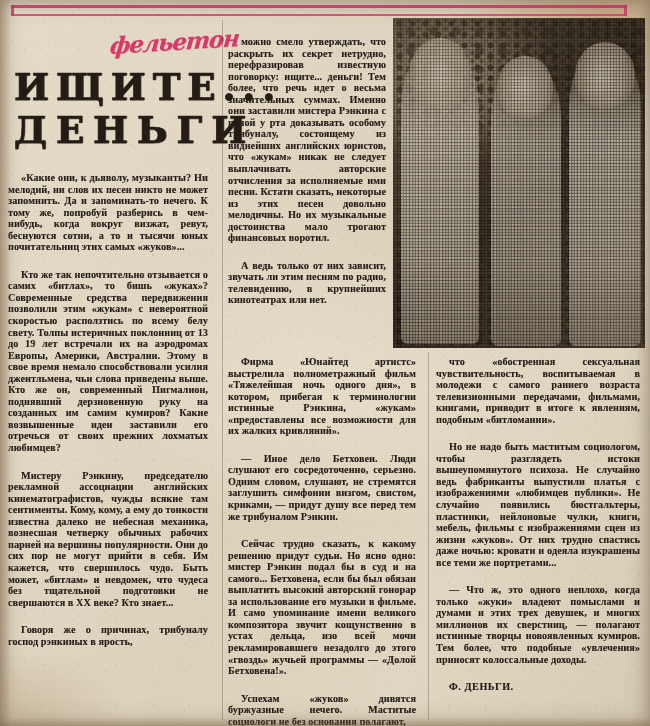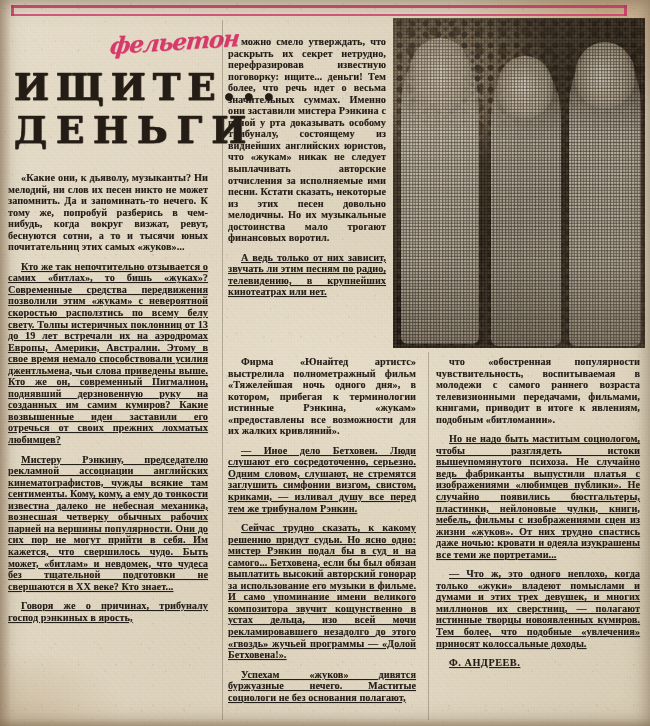--- a/index.html
+++ b/index.html
@@ -247,21 +247,21 @@
     text-justify: inter-word;
     -webkit-hyphens: none;
             hyphens: none;
     letter-spacing: 0.1px;
     text-shadow: 0.35px 0.25px 0 rgba(36,30,24,0.38);
   }
   .column p {
     margin: 0 0 0 0;
     text-indent: 13px;
   }
-  .column p + p { margin-top: 8px; text-decoration: underline; }
+  .column p + p { margin-top: 16px; }
   .column p:last-child { text-align: justify; }
 
   #col-1 { left: 8px; top: 172px; width: 200px; }
   #col-2 { left: 228px; top: 36px;  width: 158px; }
   #col-3 { left: 436px; top: 356px; width: 204px; }
 
   
   #col-2b { left: 228px; top: 356px; width: 188px; }
 
   .byline {
@@ -355,29 +355,29 @@
     <p>Говоря же о причинах, трибуналу господ рэнкиных в ярость,</p>
   </div>
 
   <div class="column" id="col-2">
     <p>можно смело утверждать, что раскрыть их секрет нетрудно, перефразировав известную поговорку: ищите... деньги! Тем более, что речь идет о весьма значительных суммах. Именно они заставили мистера Рэнкина с пеной у рта доказывать особому трибуналу, состоящему из виднейших английских юристов, что «жукам» никак не следует выплачивать авторские отчисления за исполняемые ими песни. Кстати сказать, некоторые из этих песен довольно мелодичны. Но их музыкальные достоинства мало трогают финансовых воротил.</p>
     <p>А ведь только от них зависит, звучать ли этим песням по радио, телевидению, в крупнейших кинотеатрах или нет.</p>
   </div>
 
   <div class="column" id="col-2b">
     <p>Фирма «Юнайтед артистс» выстрелила полнометражный фильм «Тяжелейшая ночь одного дня», в котором, прибегая к терминологии истинные Рэнкина, «жукам» «предоставлены все возможности для их жалких кривляний».</p>
-    <p>— Иное дело Бетховен. Люди слушают его сосредоточенно, серьезно. Одним словом, слушают, не стремятся заглушить симфонии визгом, свистом, криками, — изливал душу все перед тем же трибуналом Рэнкин.</p>
+    <p>— Иное дело Бетховен. Люди слушают его сосредоточенно, серьезно. Одним словом, слушают, не стремятся заглушить симфонии визгом, свистом, криками, — придут душу все перед тем же трибуналом Рэнкин.</p>
     <p>Сейчас трудно сказать, к какому решению придут судьи. Но ясно одно: мистер Рэнкин подал бы в суд и на самого... Бетховена, если бы был обязан выплатить высокий авторский гонорар за использование его музыки в фильме. И само упоминание имени великого композитора звучит кощунственно в устах дельца, изо всей мочи рекламировавшего незадолго до этого «гвоздь» жучьей программы — «Долой Бетховена!».</p>
     <p>Успехам «жуков» дивятся буржуазные нечего. Маститые социологи не без основания полагают,</p>
   </div>
 
   <div class="column" id="col-3">
-    <p>что «обостренная популярности чувствительность, воспитываемая в молодежи с самого раннего возраста телевизионными передачами, фильмами, книгами, приводит в итоге к явлениям, подобным «битломании».</p>
+    <p>что «обостренная сексуальная чувствительность, воспитываемая в молодежи с самого раннего возраста телевизионными передачами, фильмами, книгами, приводит в итоге к явлениям, подобным «битломании».</p>
     <p>Но не надо быть маститым социологом, чтобы разглядеть истоки вышеупомянутого психоза. Не случайно ведь фабриканты выпустили платья с изображениями «любимцев публики». Не случайно появились бюстгальтеры, пластинки, нейлоновые чулки, книги, мебель, фильмы с изображениями сцен из жизни «жуков». От них трудно спастись даже ночью: кровати и одеяла изукрашены все теми же портретами...</p>
     <p>— Что ж, это одного неплохо, когда только «жуки» владеют помыслами и думами и этих трех девушек, и многих миллионов их сверстниц, — полагают истинные творцы новоявленных кумиров. Тем более, что подобные «увлечения» приносят колоссальные доходы.</p>
-    <p class="byline">Ф. АНДРЕЕВ.</p>
+    <p class="byline">Ф. ДЕНЬГИ.</p>
   </div>
 
   <div id="left-strip"></div>
   <div id="bottom-strip"></div>
   <div id="edge-shade"></div>
 
 </div>
 
 </body></html>

